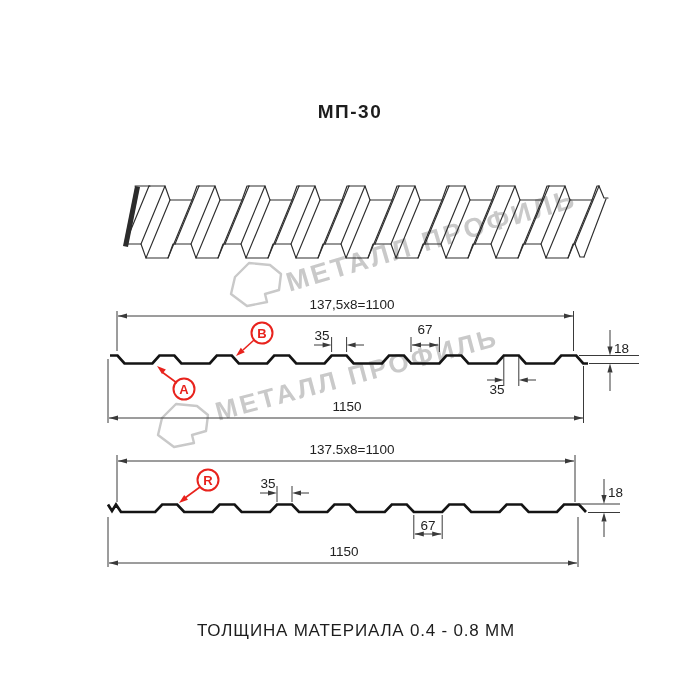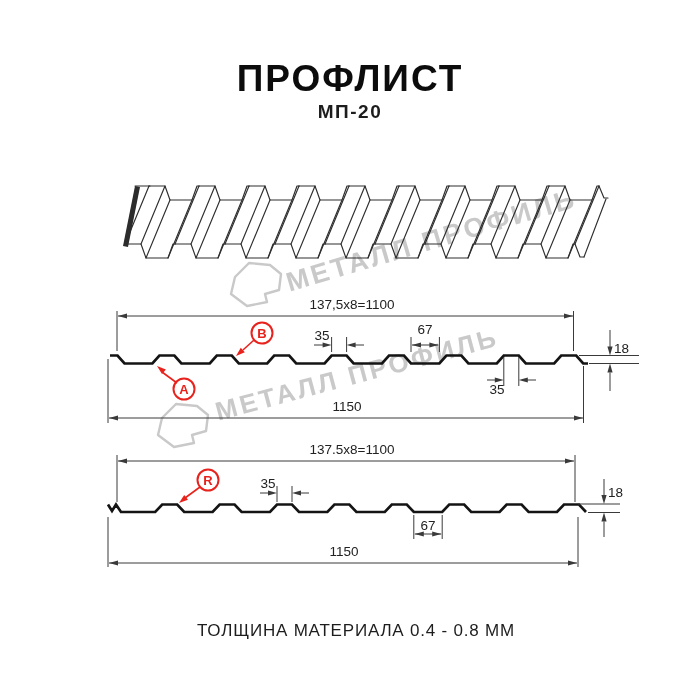--- a/index.html
+++ b/index.html
@@ -36,22 +36,21 @@
     <g transform="translate(227,261)">
       <path class="wmshape" d="M8,16 L22,2 L43,4 L54,13 L52,29 L38,33 L40,41 L20,45 L4,33 Z"></path>
     </g>
     <g transform="translate(154,402)">
       <path class="wmshape" d="M8,16 L22,2 L43,4 L54,13 L52,29 L38,33 L40,41 L20,45 L4,33 Z"></path>
     </g>
   </svg>
   <div class="abs wm-text wm1">МЕТАЛЛ ПРОФИЛЬ</div>
   <div class="abs wm-text wm2">МЕТАЛЛ ПРОФИЛЬ</div>
 
-  <div class="abs title">ПРОФЛИСТ</div>
-  <div class="abs subtitle">МП-20</div>
+  <div class="abs subtitle">МП-30</div>
 
   <svg width="700" height="150" viewBox="0 150 700 150" style="top:150px">
     <defs>
       <g id="m3d">
         <path class="l3d" d="M0,244 L16,244 L21,258 L43,258 L48,244 L50,244"></path>
         <path class="l3d" d="M24,186 L40,186 L45,200 L67,200 L72,186 L74,186"></path>
         <path class="l3d" d="M0,244 L24,186"></path>
         <path class="l3d" d="M16,244 L40,186"></path>
         <path class="l3d" d="M21,258 L45,200"></path>
         <path class="l3d" d="M43,258 L67,200"></path>

